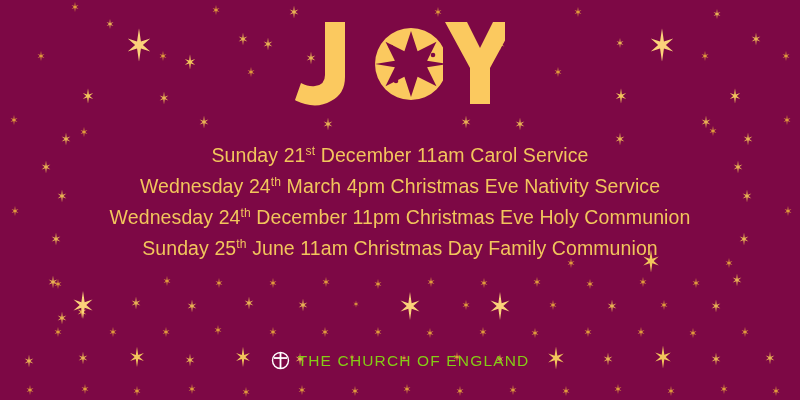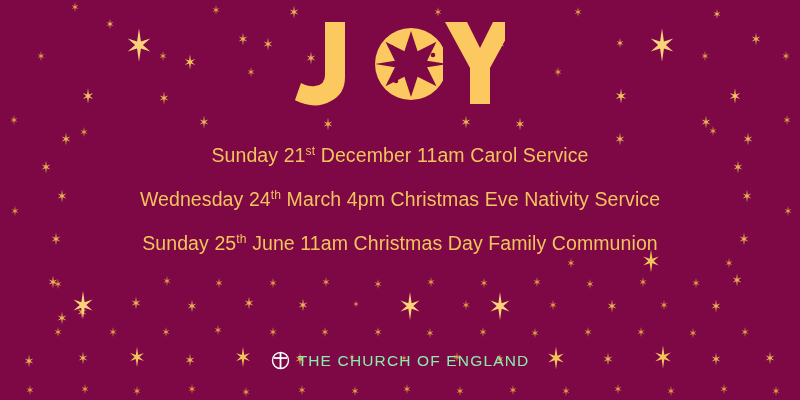--- a/index.html
+++ b/index.html
@@ -46,21 +46,21 @@
 
   
   #service-list {
     position: absolute;
     left: 0;
     right: 0;
     top: 140px;
     display: flex;
     flex-direction: column;
     align-items: center;
-    gap: 13px;
+    gap: 0px;
   }
   .service-line {
     color: #f2c55c;
     font-size: 19.5px;
     line-height: 31px;
     letter-spacing: 0.1px;
     white-space: nowrap;
     font-weight: 400;
   }
   .service-line .ord {
@@ -75,21 +75,21 @@
     left: 0;
     right: 0;
     bottom: 30px;
     display: flex;
     align-items: center;
     justify-content: center;
     gap: 8px;
   }
   #coe-mark { display: block; }
   #coe-wordmark {
-    color: #86efac;
+    color: #84cc16;
     font-size: 15.5px;
     letter-spacing: 1.15px;
     font-weight: 400;
     white-space: nowrap;
   }
 </style>
 </head>
 <body>
 
 <div id="poster">
@@ -755,20 +755,23 @@
   <div id="service-list">
 
     <div class="service-line">
       <span>Sunday 21</span><span class="ord">st</span><span> December 11am Carol Service</span>
     </div>
 
     <div class="service-line">
       <span>Wednesday 24</span><span class="ord">th</span><span> March 4pm Christmas Eve Nativity Service</span>
     </div>
 
+    <div class="service-line">
+      <span>Wednesday 24</span><span class="ord">th</span><span> December 11pm Christmas Eve Holy Communion</span>
+    </div>
 
     <div class="service-line">
       <span>Sunday 25</span><span class="ord">th</span><span> June 11am Christmas Day Family Communion</span>
     </div>
 
   </div>
 
   <div id="footer-logo">
     <svg id="coe-mark" width="19" height="19" viewBox="0 0 20 20" aria-hidden="true">
       <circle cx="10" cy="10" r="8.4" fill="none" stroke="#ffffff" stroke-width="1.5"></circle>

